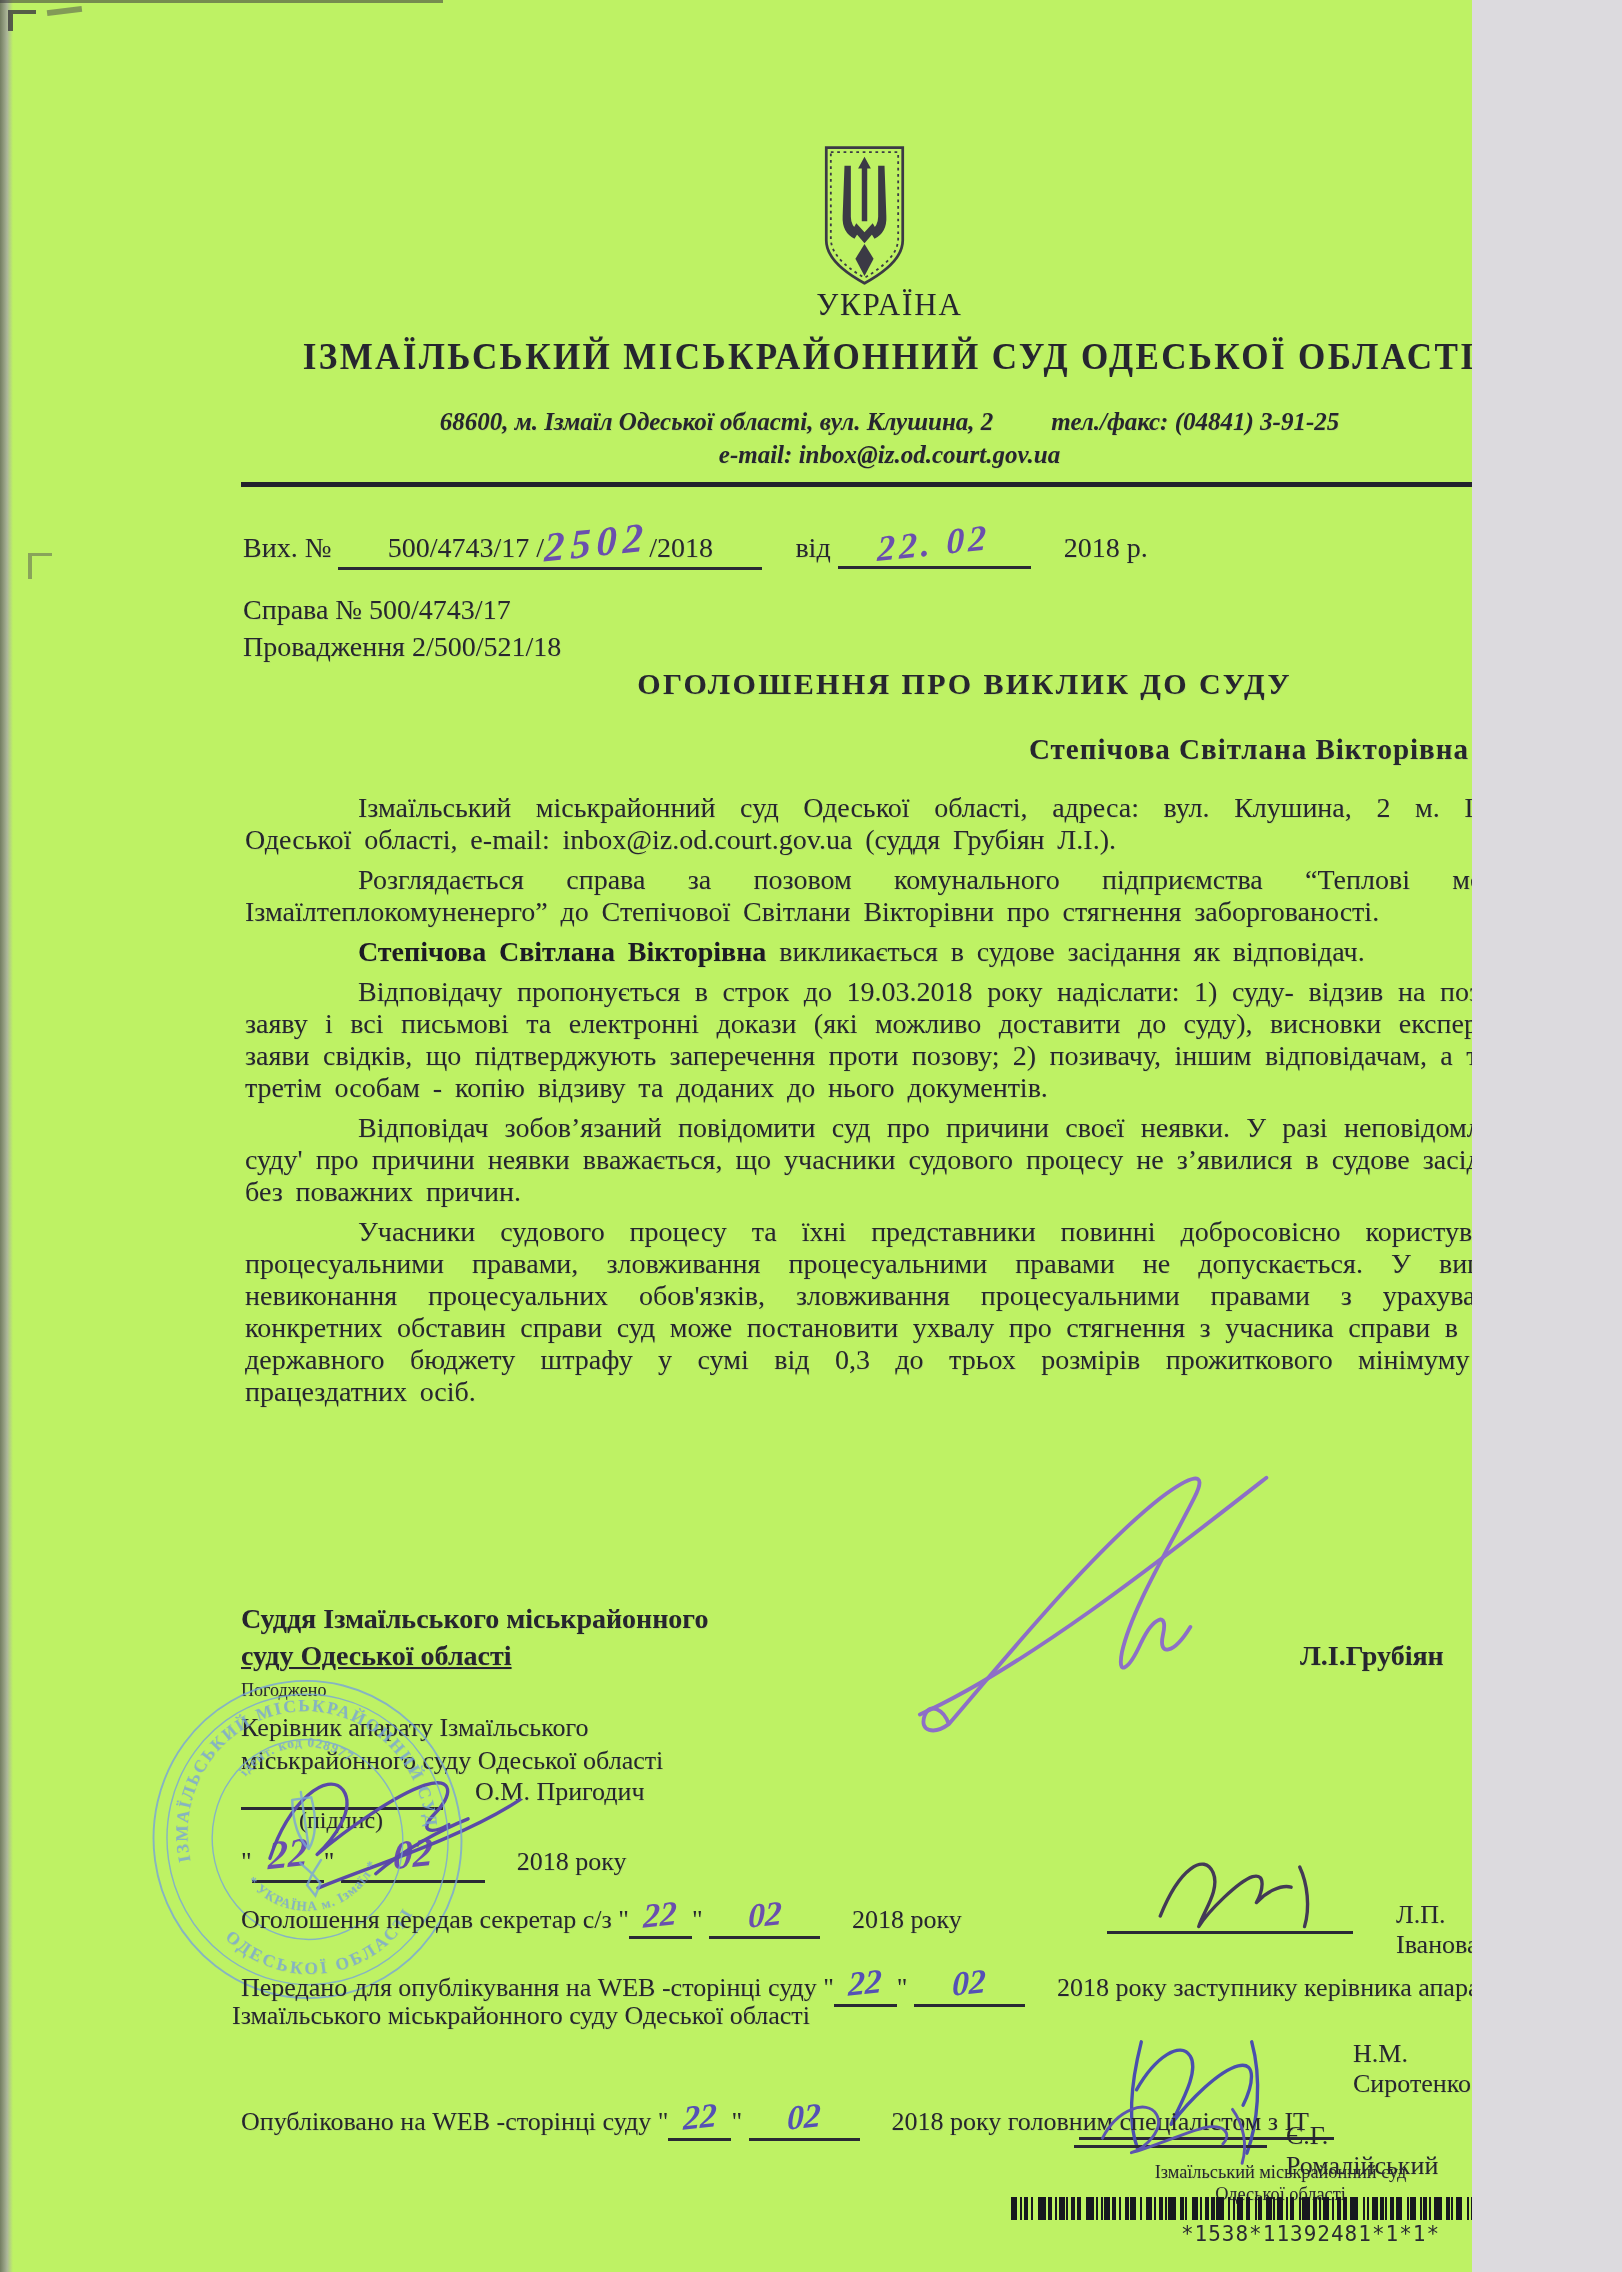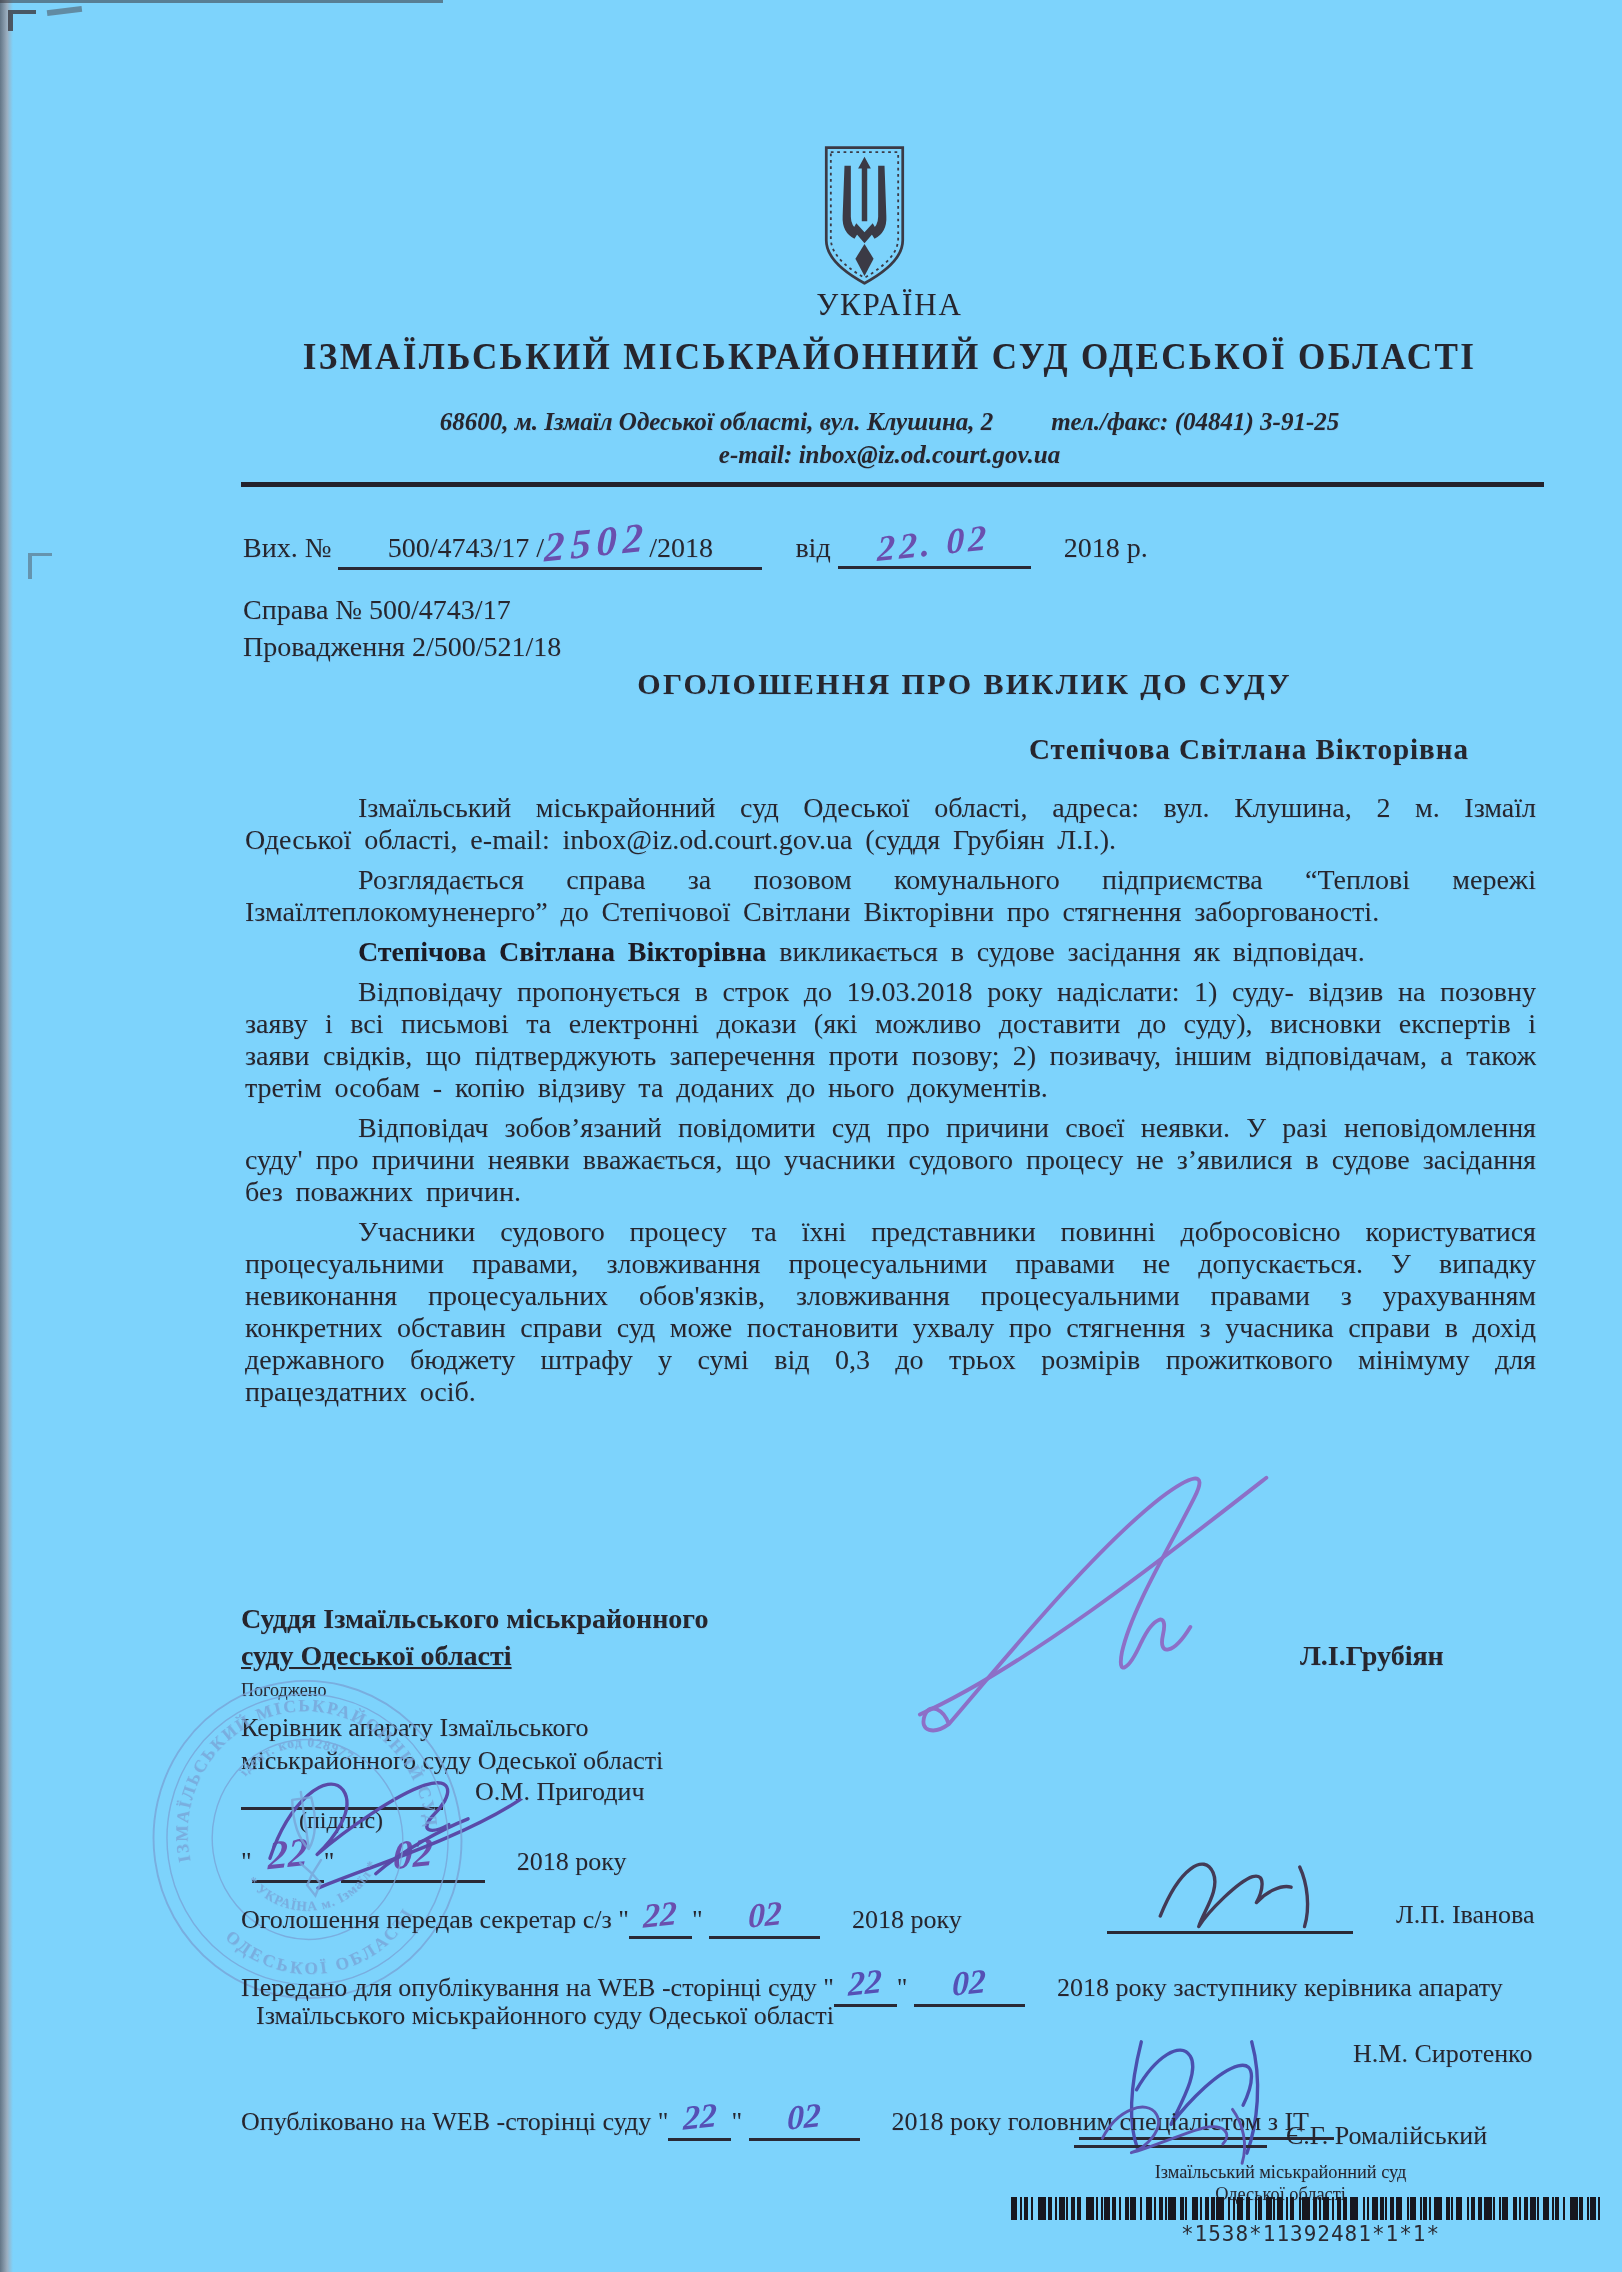--- a/index.html
+++ b/index.html
@@ -1,16 +1,16 @@
 <!DOCTYPE html>
 <html style="font-size:7.7px"><head>
 <meta charset="utf-8">
 <style>
   html,body{margin:0;padding:0;background:#dcdade;}
-  .page{position:relative;width:1622px;height:2273px;background:#7dd3fc;overflow:hidden;
+  .page{position:relative;width:1472px;height:2273px;background:#bef264;overflow:hidden;
         font-family:"Liberation Serif","DejaVu Serif",serif;color:#26262e;
         text-shadow:0.7px 0.7px 0 rgba(110,90,150,.13);}
   
   .edge-left{position:absolute;left:0;top:0;width:12.5px;height:100%;
      background:linear-gradient(90deg,#5a5760,#a6a2ab 55%,rgba(166,162,171,0));opacity:.75;}
   .edge-top{position:absolute;left:0;top:0;width:443px;height:3.4px;background:#3a383e;opacity:.55;}
   .mark1{position:absolute;left:7.7px;top:9.6px;width:23px;height:17.3px;border-left:5.3px solid #3c3a40;border-top:4.8px solid #3c3a40;opacity:.8;}
   .mark2{position:absolute;left:47px;top:7.7px;width:35px;height:6.3px;background:#45434a;opacity:.5;transform:rotate(-7deg);}
   .mark3{position:absolute;left:28px;top:553px;width:20px;height:23px;border-left:4.3px solid #4a4850;border-top:3.9px solid #4a4850;opacity:.45;}
 
@@ -84,21 +84,21 @@
   .stamp .tr{fill:none;stroke:#79a5d9;stroke-width:5;stroke-linecap:round;}
 
   .sec-row{position:absolute;left:241px;top:1898px;font-size:26px;white-space:nowrap;}
   .ul-d2{width:63px;}
   .ul-m2{width:111px;}
   .hand-sm{font-size:34px;position:relative;top:-1.9px;}
   .sec-sig-line{position:absolute;left:1107px;top:1901px;width:246px;height:30px;border-bottom:3.4px solid #2a2935;}
   .sec-name{position:absolute;left:1396px;top:1900px;font-size:26px;}
 
   .web-l1{position:absolute;left:241px;top:1966px;font-size:26px;white-space:nowrap;}
-  .web-l2{position:absolute;left:256px;top:2001px;font-size:26px;}
+  .web-l2{position:absolute;left:232px;top:2001px;font-size:26px;}
   .web-sig-line{position:absolute;left:1079px;top:2107px;width:255px;height:30px;border-bottom:3.4px solid #2a2935;}
   .web-name{position:absolute;left:1353px;top:2039px;font-size:26px;}
 
   .pub-row{position:absolute;left:241px;top:2100px;font-size:26px;white-space:nowrap;}
   .pub-sig-line{position:absolute;left:1074px;top:2115px;width:193px;height:30px;border-bottom:3.4px solid #2a2935;}
   .pub-name{position:absolute;left:1286px;top:2121px;font-size:26px;}
 
   .f-court1{position:absolute;left:1035px;top:2162px;width:491px;text-align:center;font-size:18.3px;}
   .f-court2{position:absolute;left:1035px;top:2184px;width:491px;text-align:center;font-size:18.3px;}
   .barcode{position:absolute;left:1011px;top:2197px;width:599px;height:23px;display:flex;align-items:stretch;overflow:hidden;}

